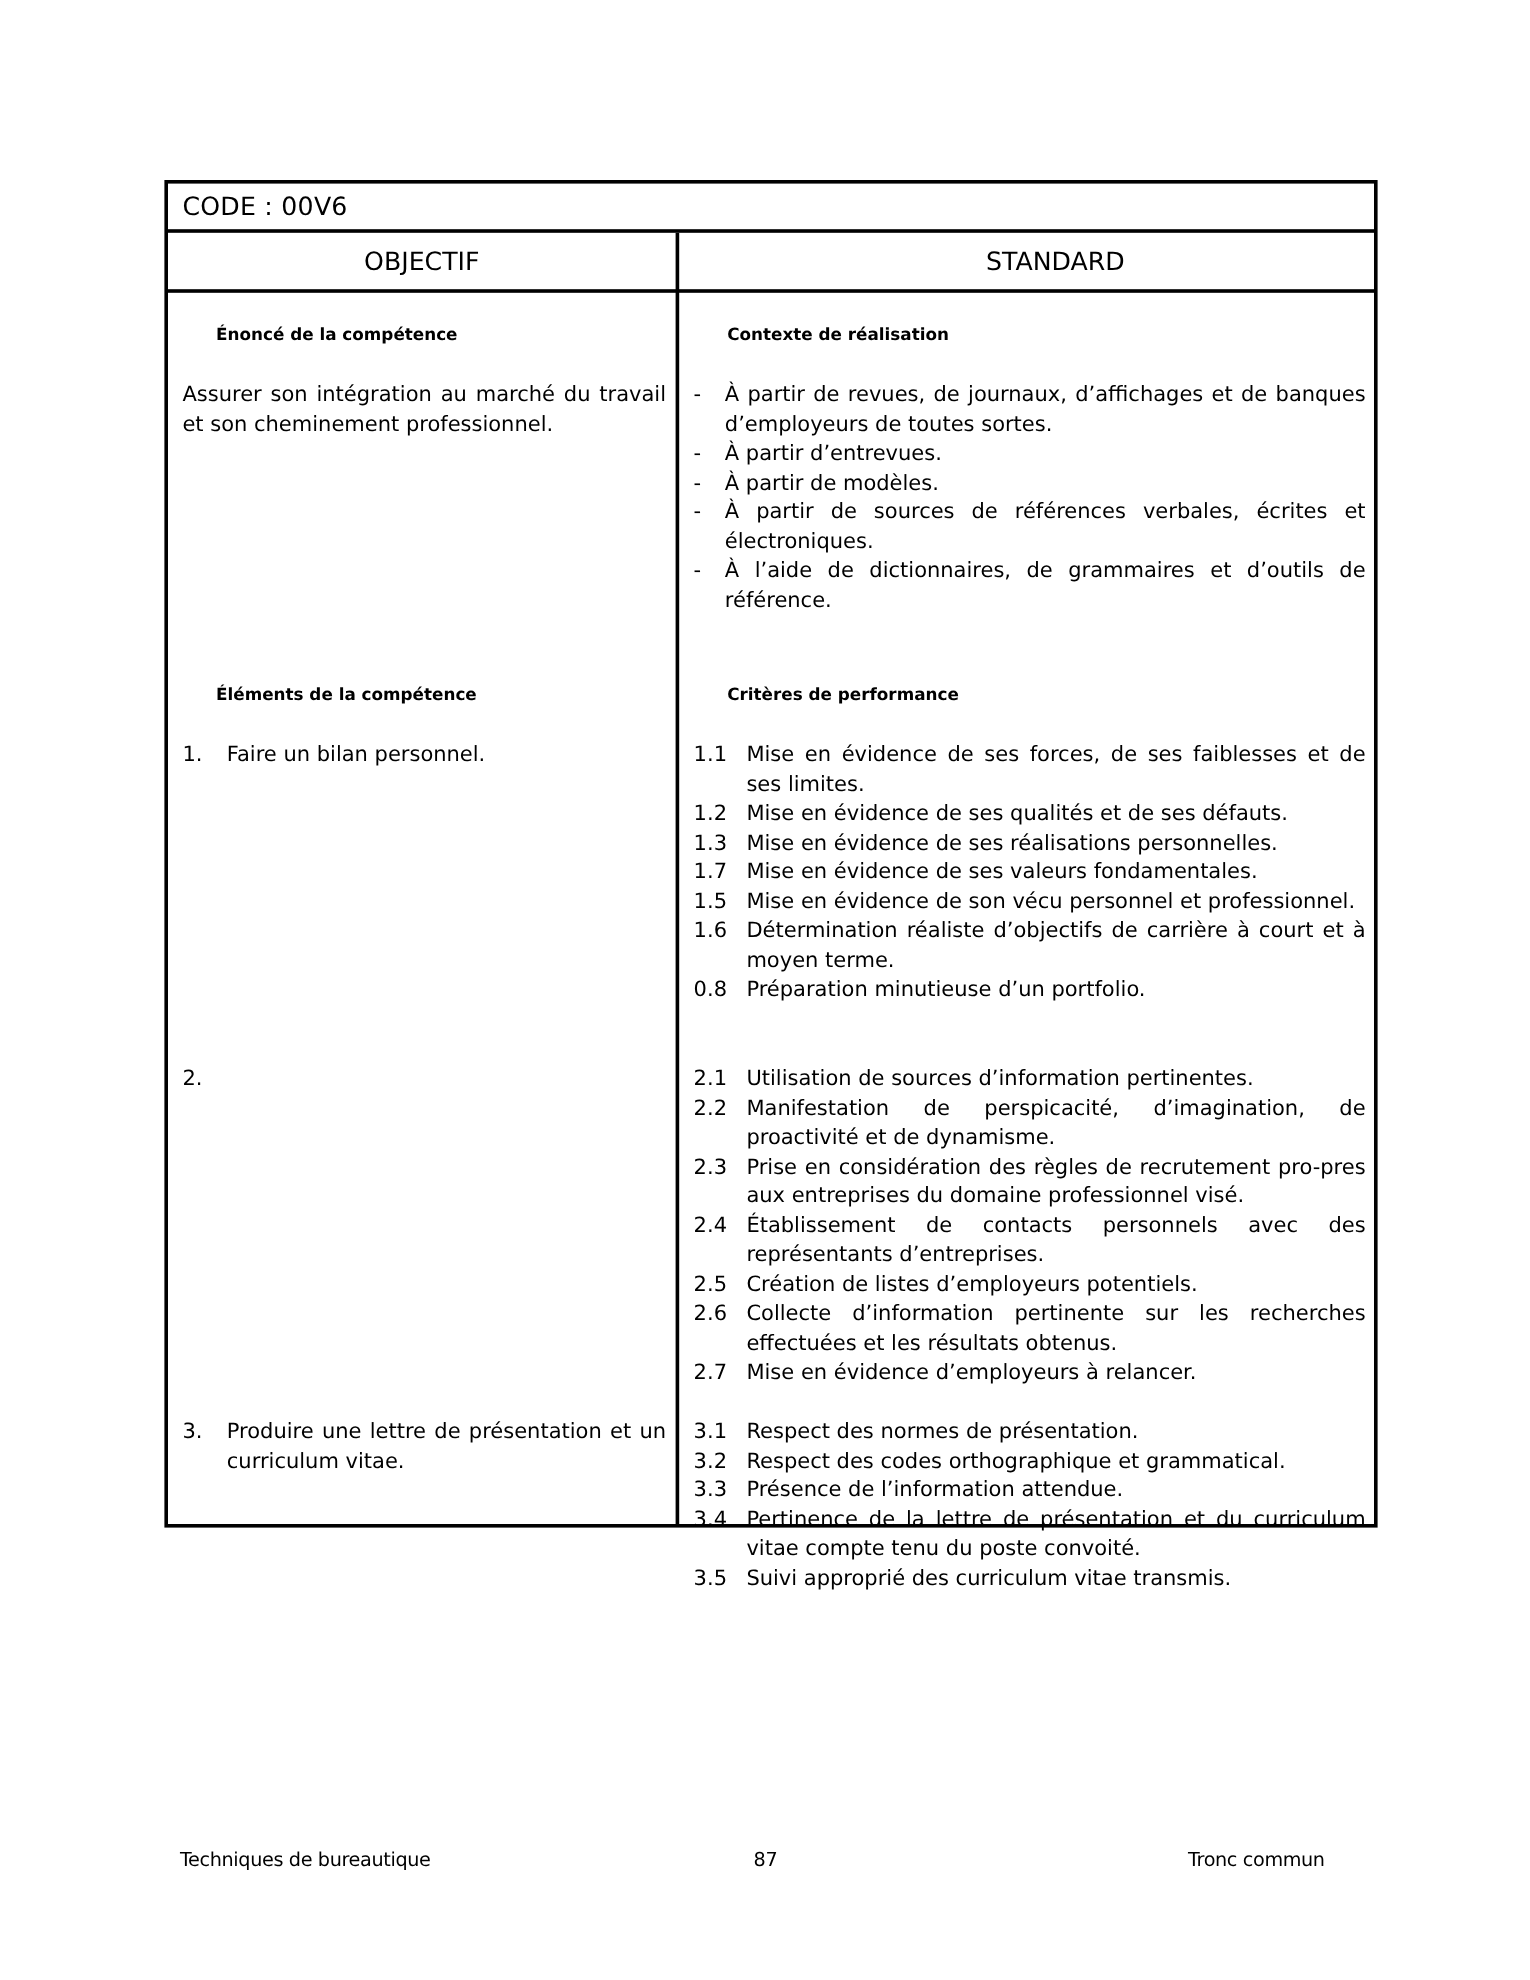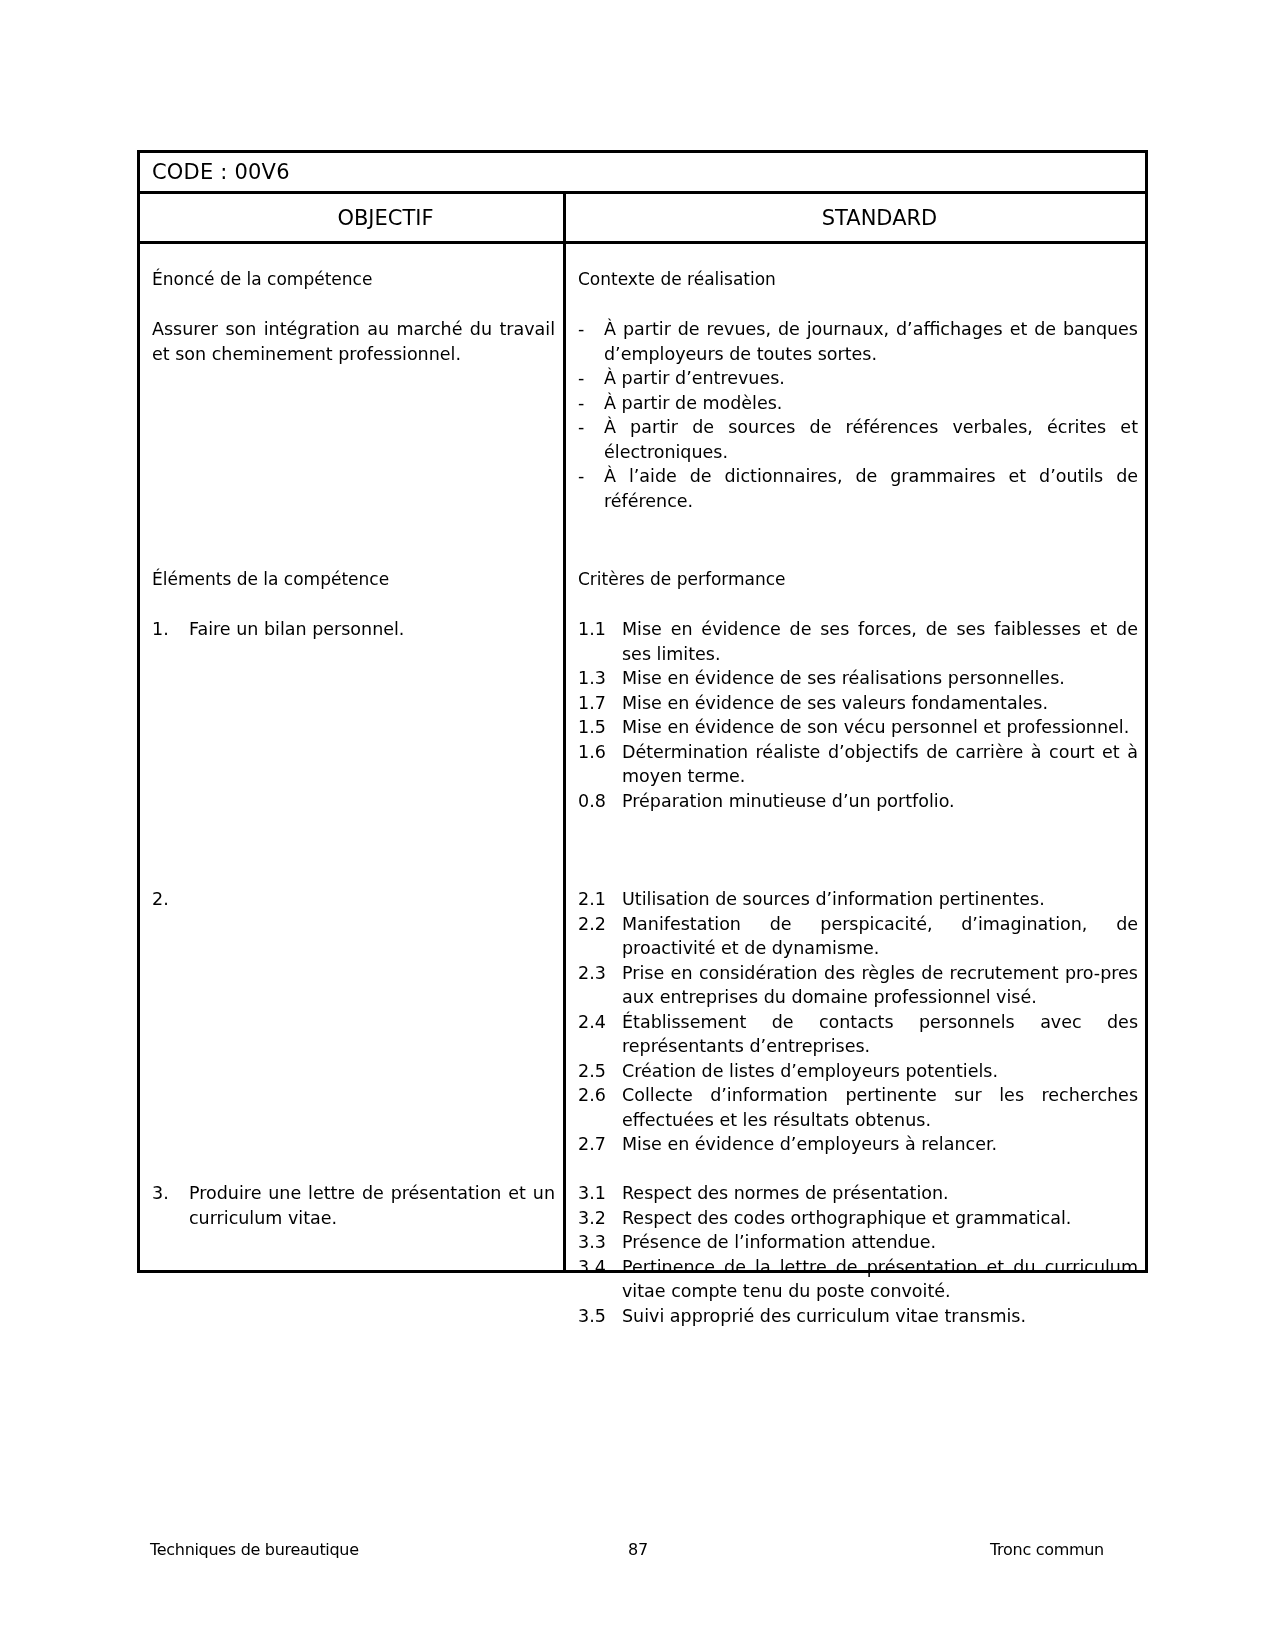--- a/index.html
+++ b/index.html
@@ -3,26 +3,26 @@
 <meta charset="utf-8">
 <style>
   html, body { margin:0; padding:0; background:#ffffff; }
   body { width:1275px; height:1650px; position:relative; font-family:"DejaVu Sans", sans-serif; color:#000; }
   .table { position:absolute; left:137px; top:150px; width:1011px; height:1123px; border:3px solid #000; box-sizing:border-box; }
   .code-row { position:absolute; left:0; top:0; right:0; height:41px; border-bottom:3px solid #000; box-sizing:border-box; }
   .code-text { position:absolute; left:12px; top:7px; font-size:21px; letter-spacing:0.2px; }
   .head-row { position:absolute; left:0; top:41px; right:0; height:50px; border-bottom:3px solid #000; box-sizing:border-box; }
   .col-divider { position:absolute; left:423px; top:41px; bottom:0; width:3px; background:#000; }
   .head-cell { position:absolute; top:12px; font-size:21px; text-align:center; }
-  .head-left { left:0; width:423px;padding-left:34px; }
+  .head-left { left:0; width:423px; }
   .head-right { left:426px; right:0;padding-left:48px; }
   .col { position:absolute; top:91px; bottom:0; font-size:17.5px; line-height:24.5px; }
   .col-left { left:12px; width:403px; }
   .col-right { left:438px; width:560px; }
-  .section-title { position:absolute; font-weight:normal; font-size:17px; }
+  .section-title { position:absolute; font-weight:bold; font-size:14px;margin-left:28px; }
   .para { position:absolute; text-align:justify; }
   .list { position:absolute; margin:0; padding:0; list-style:none; }
   .list li { position:relative; text-align:justify; }
   .dash li { padding-left:26px; }
   .dash .mark { position:absolute; left:0; top:0; }
   .num li { padding-left:44px; }
   .num .mark { position:absolute; left:0; top:0; }
   .elem li { padding-left:37px; }
   .elem .mark { position:absolute; left:0; top:0; }
   .footer { position:absolute; top:1540px; font-size:16px; letter-spacing:-0.3px; }
@@ -64,20 +64,21 @@
       <li><span class="mark">-</span><span>À partir d’entrevues.</span></li>
       <li><span class="mark">-</span><span>À partir de modèles.</span></li>
       <li><span class="mark">-</span><span>À partir de sources de références verbales, écrites et électroniques.</span></li>
       <li><span class="mark">-</span><span>À l’aide de dictionnaires, de grammaires et d’outils de référence.</span></li>
     </ul>
 
     <div class="section-title" style="top:323px;">Critères de performance</div>
 
     <ul class="list num" style="top:373px; width:560px;">
       <li><span class="mark">1.1</span><span>Mise en évidence de ses forces, de ses faiblesses et de ses limites.</span></li>
+      <li><span class="mark">1.2</span><span>Mise en évidence de ses qualités et de ses défauts.</span></li>
       <li><span class="mark">1.3</span><span>Mise en évidence de ses réalisations personnelles.</span></li>
       <li><span class="mark">1.7</span><span>Mise en évidence de ses valeurs fondamentales.</span></li>
       <li><span class="mark">1.5</span><span>Mise en évidence de son vécu personnel et professionnel.</span></li>
       <li><span class="mark">1.6</span><span>Détermination réaliste d’objectifs de carrière à court et à moyen terme.</span></li>
       <li><span class="mark">0.8</span><span>Préparation minutieuse d’un portfolio.</span></li>
     </ul>
 
     <ul class="list num" style="top:643px; width:560px;">
       <li><span class="mark">2.1</span><span>Utilisation de sources d’information pertinentes.</span></li>
       <li><span class="mark">2.2</span><span>Manifestation de perspicacité, d’imagination, de proactivité et de dynamisme.</span></li>

